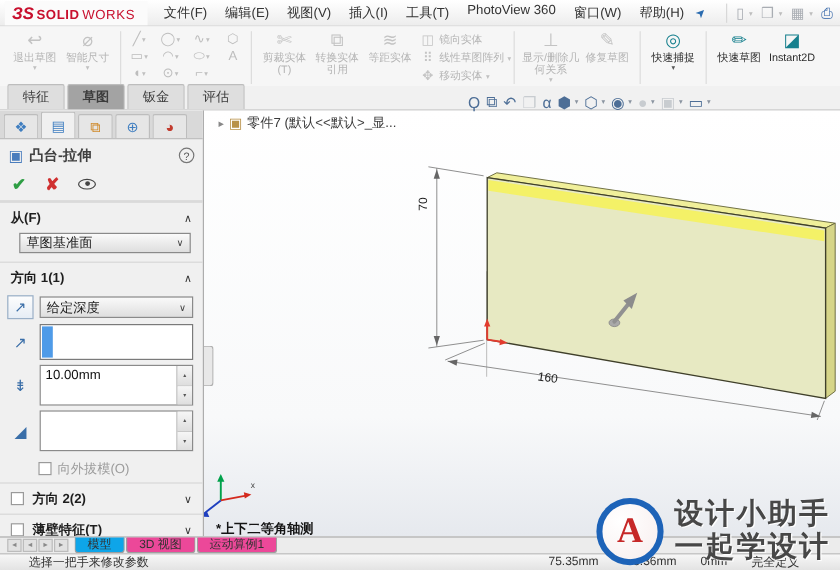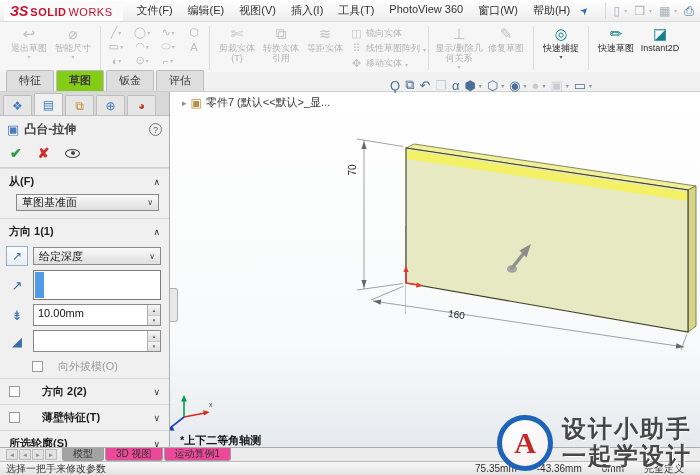--- a/index.html
+++ b/index.html
@@ -41,21 +41,21 @@
   .ecell .dd{margin-top:0;}
   .stack{display:flex;flex-direction:column;gap:2px;padding-top:3px;}
   .srow{display:flex;align-items:center;gap:3px;font-size:9px;color:#b4b4b4;}
   .srow .s-icon{color:#c4c4c4;font-size:11px;width:13px;text-align:center;}
 
   
   .tabband{position:absolute;top:72px;left:0;right:0;height:20px;background:#f1f1f1;
     border-bottom:1px solid #cfcfcf;display:flex;align-items:flex-end;padding-left:6px;}
   .ctab{padding:2px 12px 3px;font-size:11px;color:#3c3c3c;background:#dedede;
     border:1px solid #bdbdbd;border-bottom:none;border-radius:2px 2px 0 0;margin-right:2px;}
-  .ctab.active{background:#84cc16;font-weight:bold;}
+  .ctab.active{background:#a3a3a3;font-weight:bold;}
 
   
   .headsup{position:absolute;top:76px;left:390px;height:18px;display:flex;align-items:center;gap:5px;z-index:4;}
   .hicon{color:#4d6e96;font-size:13px;}
   .hicon.off{color:#c8ccd0;}
   .hdd{color:#8a94a0;font-size:6px;margin-left:-2px;}
 
   
   .panel{position:absolute;left:0;top:92px;width:170px;bottom:28px;background:#f0f0f0;
     border-right:1px solid #adadad;display:flex;flex-direction:column;overflow:hidden;}
@@ -69,45 +69,45 @@
   .phead .cube{color:#4a7dbd;font-size:13px;}
   .phead .ptitle{font-weight:bold;font-size:12px;color:#404040;flex:1;}
   .help{width:13px;height:13px;border:1px solid #777;border-radius:50%;color:#555;
     font-size:9px;display:flex;align-items:center;justify-content:center;}
   .pactions{display:flex;align-items:center;gap:16px;padding:4px 10px 6px;border-bottom:1px solid #cfcfcf;}
   .ok{color:#2e9e44;font-size:14px;font-weight:bold;}
   .cancel{color:#d03030;font-size:14px;font-weight:bold;}
   .eye{width:15px;height:9px;border:1.5px solid #444;border-radius:50%;position:relative;display:inline-block;}
   .eye::after{content:"";position:absolute;width:4px;height:4px;background:#444;border-radius:50%;
     left:50%;top:50%;transform:translate(-50%,-50%);}
-  .sec{display:flex;align-items:center;gap:22px;padding:5px 9px;font-size:11px;font-weight:bold;
+  .sec{display:flex;align-items:center;gap:7px;padding:5px 9px;font-size:11px;font-weight:bold;
     color:#1e1e1e;border-top:1px solid #d8d8d8;}
   .sec:first-of-type{border-top:none;}
   .sec .grow{flex:1;}
   .chev{font-size:9px;color:#333;font-weight:normal;}
   .cbx{width:11px;height:11px;border:1px solid #9a9a9a;background:#fff;display:inline-block;flex:none;}
   .ddl{height:18px;border:1px solid #8a8a8a;background:linear-gradient(#fafafa,#dedede);
     display:flex;align-items:center;justify-content:space-between;padding:0 5px;font-size:11px;color:#1a1a1a;}
   .ddl .chev{font-size:8px;color:#444;}
   .from-ddl{margin:0 10px 7px 16px;}
   .d1body{display:flex;flex-direction:column;gap:4px;padding:2px 8px 6px 6px;}
   .prow{display:flex;align-items:center;gap:5px;}
   .row-btn{width:22px;height:20px;border:1px solid #9ab0c8;background:linear-gradient(#fdfdfd,#e6edf5);
     display:flex;align-items:center;justify-content:center;color:#3a6ea8;font-size:12px;flex:none;}
   .row-ic{width:22px;text-align:center;color:#3a6ea8;font-size:13px;flex:none;}
   .prow .ddl{flex:1;}
   .selbox{flex:1;height:30px;border:1px solid #7a7a7a;background:#fff;position:relative;}
   .selbox .hl{position:absolute;left:1px;top:1px;bottom:1px;width:9px;background:#4f9be8;}
-  .spin{display:flex;align-items:stretch;border:1px solid #8a8a8a;background:#fff;height:22px;flex:1;font-size:11px;}
+  .spin{display:flex;align-items:stretch;border:1px solid #8a8a8a;background:#fff;height:34px;flex:1;font-size:11px;}
   .spin .val{flex:1;padding:2px 0 0 4px;color:#111;}
   .spin .btns{width:13px;border-left:1px solid #b0b0b0;display:flex;flex-direction:column;}
   .spin .btns span{flex:1;display:flex;align-items:center;justify-content:center;font-size:5px;
     color:#555;background:linear-gradient(#f6f6f6,#dedede);}
   .spin .btns span:first-child{border-bottom:1px solid #c8c8c8;}
-  .cbrow{display:flex;align-items:center;gap:15px;margin:1px 0 4px 32px;font-size:11px;color:#9c9c9c;}
+  .cbrow{display:flex;align-items:center;gap:5px;margin:1px 0 4px 32px;font-size:11px;color:#9c9c9c;}
   .pfill{flex:1;}
 
   .split-handle{position:absolute;left:170px;top:288px;width:8px;height:34px;background:#e8e8e8;
     border:1px solid #b0b0b0;border-left:none;border-radius:0 3px 3px 0;z-index:6;}
 
   
   .viewport{position:absolute;left:170px;top:92px;width:530px;bottom:28px;overflow:hidden;}
   .viewport svg{display:block;}
   .treefly{position:absolute;top:3px;left:12px;display:flex;align-items:center;gap:4px;
     font-size:11px;color:#3a3a3a;z-index:3;}
@@ -115,23 +115,23 @@
   .treefly .pcube{color:#b89148;font-size:12px;}
 
   
   .btabs{position:absolute;left:0;right:0;bottom:14px;height:14px;background:#ececec;
     border-top:1px solid #adadad;display:flex;align-items:flex-start;padding-left:6px;z-index:5;}
   .bscroll{display:flex;margin:1px 4px 0 0;}
   .bscroll span{width:12px;height:11px;background:#e2e2e2;border:1px solid #bcbcbc;margin-right:1px;
     font-size:6px;color:#8a8a8a;display:flex;align-items:center;justify-content:center;}
   .btab{height:13px;font-size:10px;padding:0 10px;border:1px solid #9f9f9f;border-top:none;
     background:#ec4899;color:#333;border-radius:0 0 3px 3px;display:flex;align-items:center;margin-right:1px;}
-  .btab.active{background:#a3a3a3;}
+  .btab.active{background:#0ea5e9;}
   .statusbar{position:absolute;left:0;right:0;bottom:0;height:14px;background:linear-gradient(#f7f7f7,#e3e3e3);
-    border-top:1px solid #bdbdbd;display:flex;align-items:center;font-size:10px;color:#333;padding:0 6px;z-index:5;}
+    border-top:1px solid #bdbdbd;display:flex;align-items:center;font-size:10px;color:#333;padding:0 24px;z-index:5;}
   .statusbar .msg{flex:none;}
   .statusbar .sp{flex:1;}
   .statusbar .coord{margin-left:20px;}
   .statusbar .state{margin-left:20px;margin-right:10px;}
 
   
   .watermark{position:absolute;right:8px;bottom:4px;display:flex;align-items:center;gap:9px;z-index:20;}
   .wlogo{width:56px;height:56px;border:5px solid #1d63b8;border-radius:50%;
     background:radial-gradient(circle at 32% 30%,#ffffff,#f7eded);display:flex;align-items:center;justify-content:center;}
   .wlogo span{font-size:30px;font-weight:bold;color:#c62828;font-family:"Liberation Serif",serif;}

